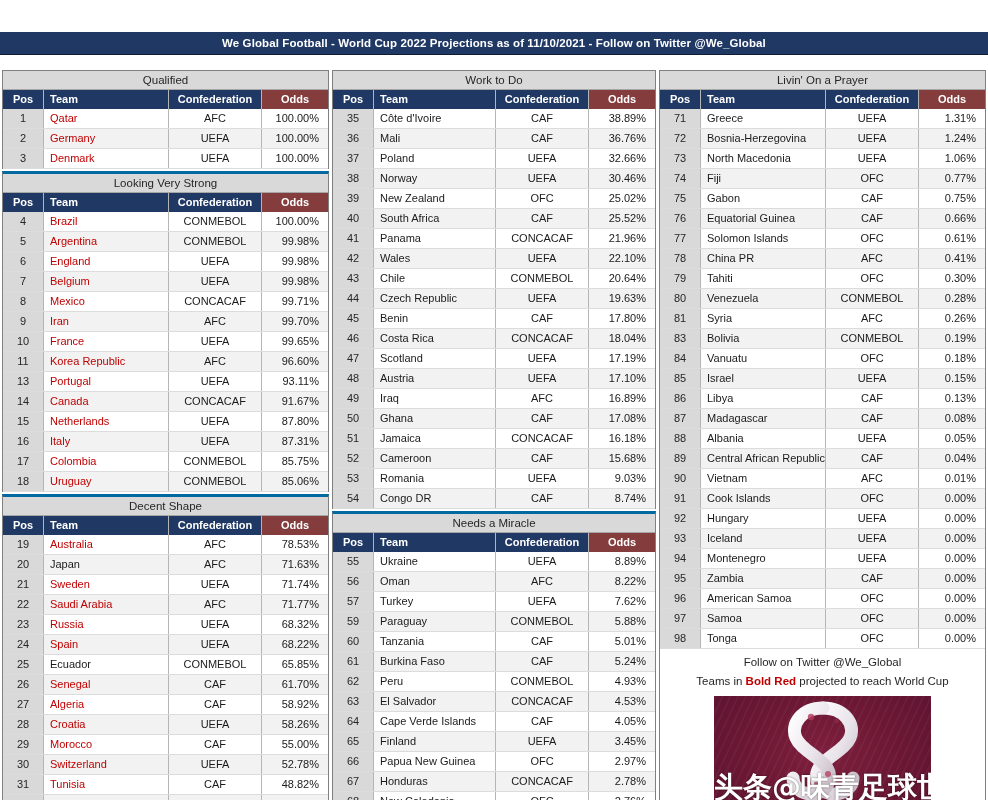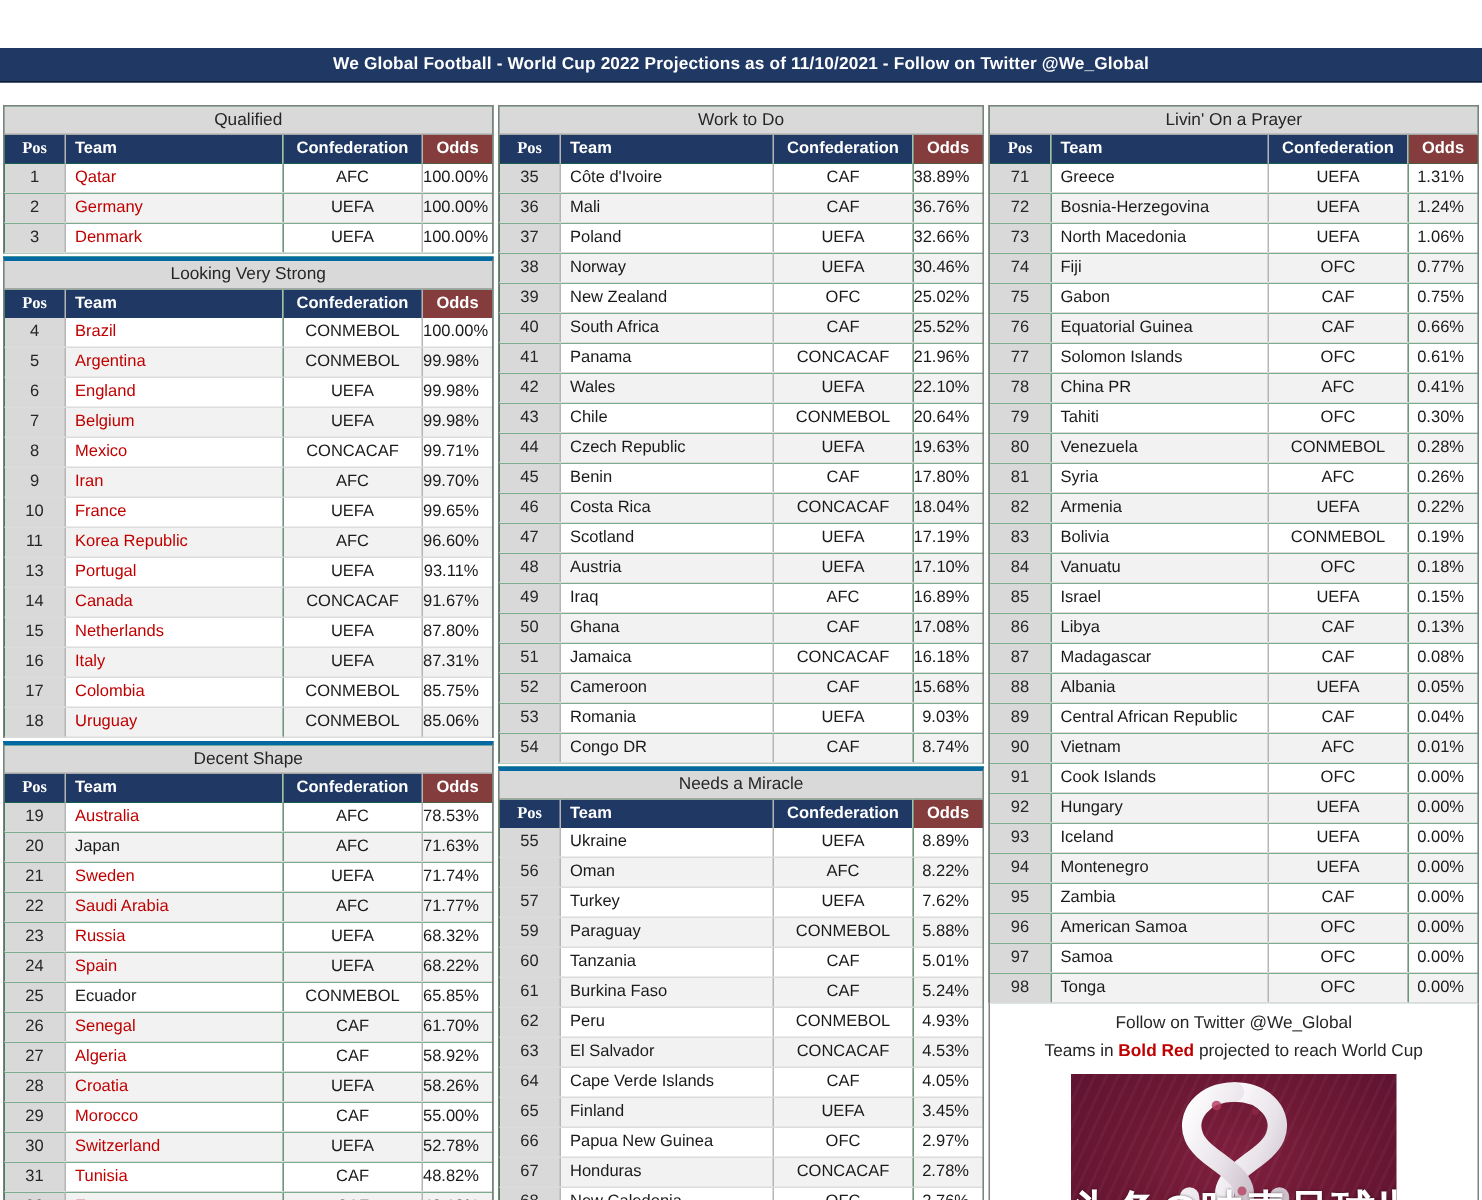--- a/index.html
+++ b/index.html
@@ -22,21 +22,21 @@
     border-bottom:1px solid #0f1c33;
   }
 
   
   .col{position:absolute;top:38px;box-sizing:border-box;}
   #col1{left:2px;width:327px;}
   #col2{left:332px;width:324px;}
   #col3{left:659px;width:327px;}
 
   
-  .panel{width:100%;border:1px solid #808080;border-bottom:none;box-sizing:border-box;background:#15803d;}
+  .panel{width:100%;border:1px solid #808080;border-bottom:none;box-sizing:border-box;background:#eab308;}
   .panel.last{border-bottom:1px solid #808080;}
   .panel + .panel{margin-top:2px;border-top:3px solid #0369a1;}
 
   .sectiontitle{
     height:18px;line-height:18px;text-align:center;
     background:#d9d9d9;color:#262626;font-size:11.5px;
     border-bottom:1px solid #a6a6a6;
   }
 
   table.grid{width:100%;border-collapse:collapse;table-layout:fixed;}
@@ -44,24 +44,24 @@
     height:19px;line-height:19px;padding:0;
     font-size:11px;overflow:hidden;white-space:nowrap;
     border-right:1px solid #b5b5b5;
   }
   table.grid th:last-child,table.grid td:last-child{border-right:none;}
 
   thead th{
     background:#1f3864;color:#ffffff;font-weight:bold;
     border-right:1px solid #1f3864;
   }
-  thead th.c-pos{text-align:center;width:40px;font-family:Liberation Serif, serif;}
+  thead th.c-pos{text-align:center;width:40px;}
   thead th.c-team{text-align:left;padding-left:6px;}
   thead th.c-conf{width:92px;}
-  thead th.c-odds{background:#843c3c;text-align:center;width:46px;border-right:none;}
+  thead th.c-odds{background:#843c3c;text-align:center;width:66px;border-right:none;}
 
   tbody td.c-pos{width:40px;text-align:center;background:#d9d9d9;color:#262626;}
   tbody td.c-team{text-align:left;padding-left:6px;}
   tbody td.c-conf{width:92px;text-align:center;}
   tbody td.c-odds{width:66px;text-align:right;padding-right:9px;}
 
   tbody tr:nth-child(even) td.c-team,
   tbody tr:nth-child(even) td.c-conf,
   tbody tr:nth-child(even) td.c-odds{background:#f2f2f2;}
   tbody tr:nth-child(odd) td.c-team,
@@ -661,26 +661,20 @@
               <td class="c-pos">80</td>
               <td class="c-team">Venezuela</td>
               <td class="c-conf">CONMEBOL</td>
               <td class="c-odds">0.28%</td>
             </tr>
             <tr>
               <td class="c-pos">81</td>
               <td class="c-team">Syria</td>
               <td class="c-conf">AFC</td>
               <td class="c-odds">0.26%</td>
-            </tr>
-            <tr>
-              <td class="c-pos">82</td>
-              <td class="c-team">Armenia</td>
-              <td class="c-conf">UEFA</td>
-              <td class="c-odds">0.22%</td>
             </tr>
             <tr>
               <td class="c-pos">83</td>
               <td class="c-team">Bolivia</td>
               <td class="c-conf">CONMEBOL</td>
               <td class="c-odds">0.19%</td>
             </tr>
             <tr>
               <td class="c-pos">84</td>
               <td class="c-team">Vanuatu</td>

